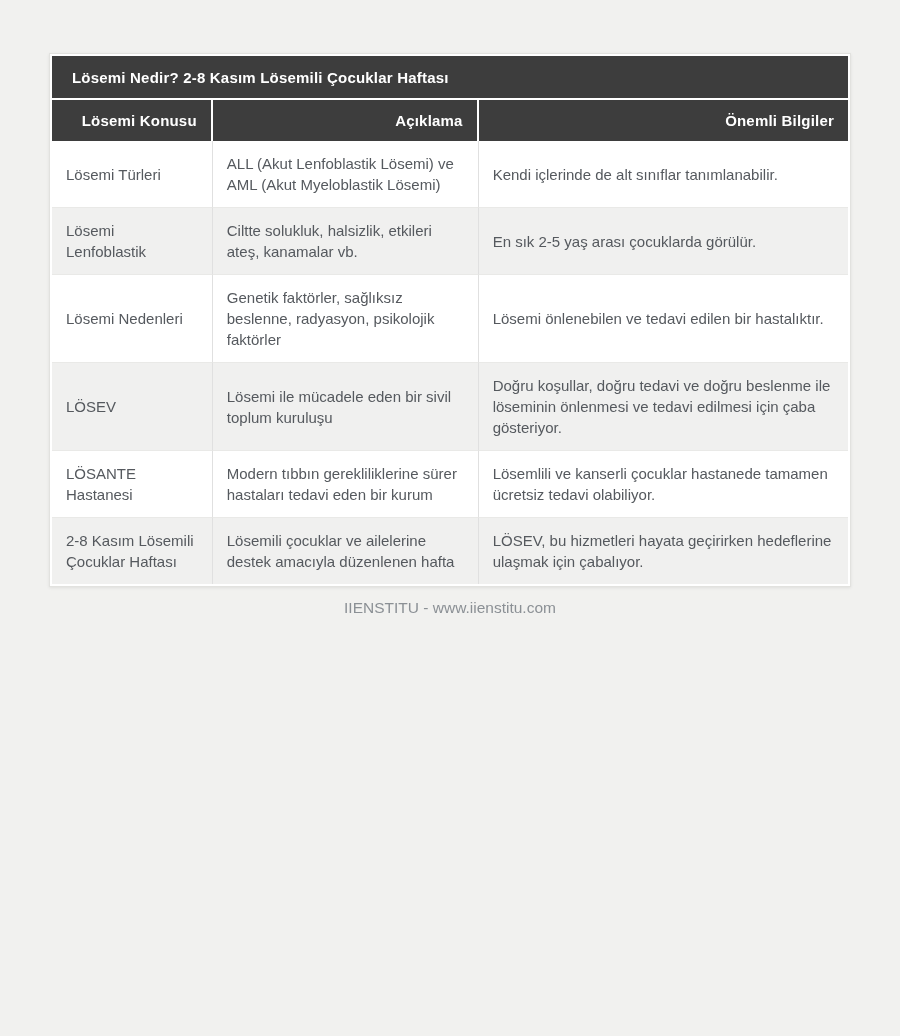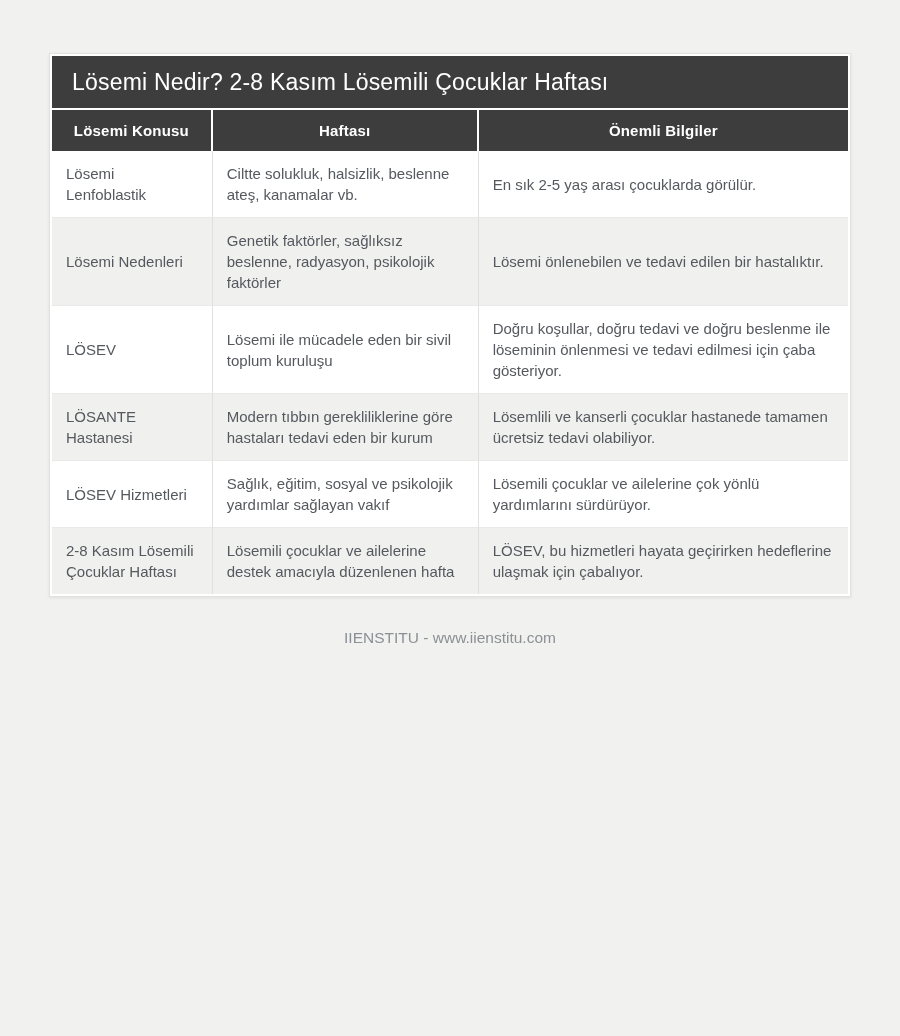--- a/index.html
+++ b/index.html
@@ -24,106 +24,106 @@
     width: 802px;
     margin: 53px auto 0 auto;
     background: #ffffff;
     border: 1px solid var(--card-border);
     padding: 2px;
     box-shadow: 0 1px 3px rgba(0,0,0,0.08);
   }
   .title-bar {
     background: var(--header-bg);
     color: var(--header-text);
-    font-size: 23px;
-    font-weight: normal;
+    font-size: 15px;
+    font-weight: bold;
     padding: 13px 20px 12px 20px;
     letter-spacing: 0.2px;
     margin-bottom: 2px;
   }
   table.info-table {
     width: 100%;
     border-collapse: separate;
     border-spacing: 0;
     table-layout: fixed;
   }
   .col-topic { width: 20.2%; }
   .col-desc  { width: 33.4%; }
   .col-info  { width: 46.4%; }
   thead th {
     background: var(--header-bg);
     color: var(--header-text);
     font-size: 15px;
     font-weight: bold;
-    text-align: center;
+    text-align: right;
     padding: 12px 14px;
     letter-spacing: 0.2px;
   }
   thead th:not(:last-child) { border-right: 2px solid #ffffff; }
   tbody td {
     font-size: 15px;
     color: var(--body-text);
     line-height: 21px;
     padding: 12px 16px 12px 14px;
     vertical-align: middle;
     background: #ffffff;
   }
   tbody td:not(:last-child) { border-right: 1px solid var(--cell-border); }
   tbody tr:not(:first-child) td { border-top: 1px solid var(--row-border); }
   tbody tr:nth-child(even) td { background: var(--row-alt-bg); }
   .footer {
     text-align: center;
     color: var(--footer-text);
     font-size: 15.5px;
-    margin-top: 32px;
+    margin-top: 12px;
   }
 </style>
 </head>
 <body>
 
 <div class="card">
   <div class="title-bar">Lösemi Nedir? 2-8 Kasım Lösemili Çocuklar Haftası</div>
   <table class="info-table">
     <colgroup>
       <col class="col-topic">
       <col class="col-desc">
       <col class="col-info">
     </colgroup>
     <thead>
       <tr>
         <th>Lösemi Konusu</th>
-        <th>Haftası</th>
+        <th>Açıklama</th>
         <th>Önemli Bilgiler</th>
       </tr>
     </thead>
     <tbody>
         <tr>
+    <td>Lösemi Türleri</td>
+    <td>ALL (Akut Lenfoblastik Lösemi) ve AML (Akut Myeloblastik Lösemi)</td>
+    <td>Kendi içlerinde de alt sınıflar tanımlanabilir.</td>
+  </tr>
+        <tr>
     <td>Lösemi Lenfoblastik</td>
-    <td>Ciltte solukluk, halsizlik, beslenne ateş, kanamalar vb.</td>
+    <td>Ciltte solukluk, halsizlik, etkileri ateş, kanamalar vb.</td>
     <td>En sık 2-5 yaş arası çocuklarda görülür.</td>
   </tr>
         <tr>
     <td>Lösemi Nedenleri</td>
     <td>Genetik faktörler, sağlıksız beslenne, radyasyon, psikolojik faktörler</td>
     <td>Lösemi önlenebilen ve tedavi edilen bir hastalıktır.</td>
   </tr>
         <tr>
     <td>LÖSEV</td>
     <td>Lösemi ile mücadele eden bir sivil toplum kuruluşu</td>
     <td>Doğru koşullar, doğru tedavi ve doğru beslenme ile löseminin önlenmesi ve tedavi edilmesi için çaba gösteriyor.</td>
   </tr>
         <tr>
     <td>LÖSANTE Hastanesi</td>
-    <td>Modern tıbbın gerekliliklerine göre hastaları tedavi eden bir kurum</td>
+    <td>Modern tıbbın gerekliliklerine sürer hastaları tedavi eden bir kurum</td>
     <td>Lösemlili ve kanserli çocuklar hastanede tamamen ücretsiz tedavi olabiliyor.</td>
-  </tr>
-        <tr>
-    <td>LÖSEV Hizmetleri</td>
-    <td>Sağlık, eğitim, sosyal ve psikolojik yardımlar sağlayan vakıf</td>
-    <td>Lösemili çocuklar ve ailelerine çok yönlü yardımlarını sürdürüyor.</td>
   </tr>
         <tr>
     <td>2-8 Kasım Lösemili Çocuklar Haftası</td>
     <td>Lösemili çocuklar ve ailelerine destek amacıyla düzenlenen hafta</td>
     <td>LÖSEV, bu hizmetleri hayata geçirirken hedeflerine ulaşmak için çabalıyor.</td>
   </tr>
       </tbody>
   </table>
 </div>
 

